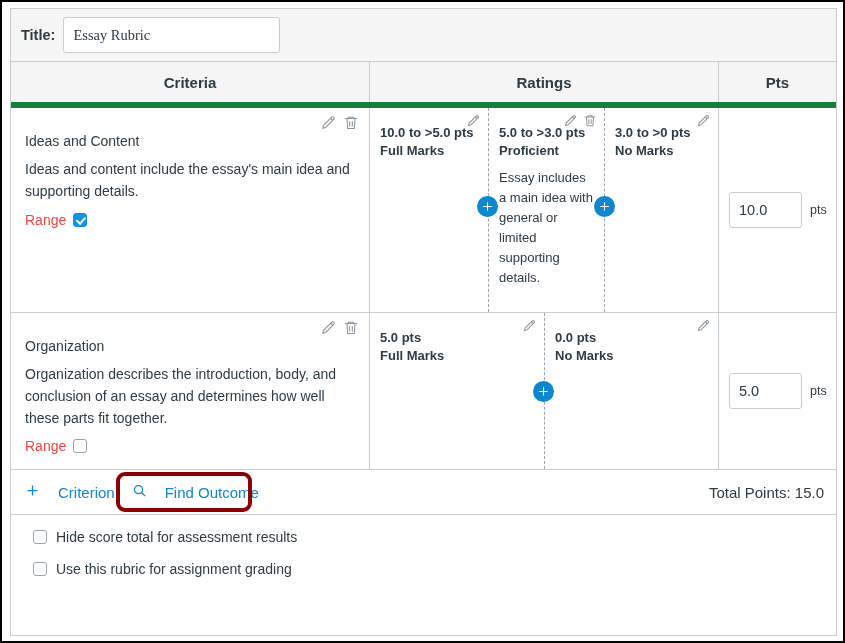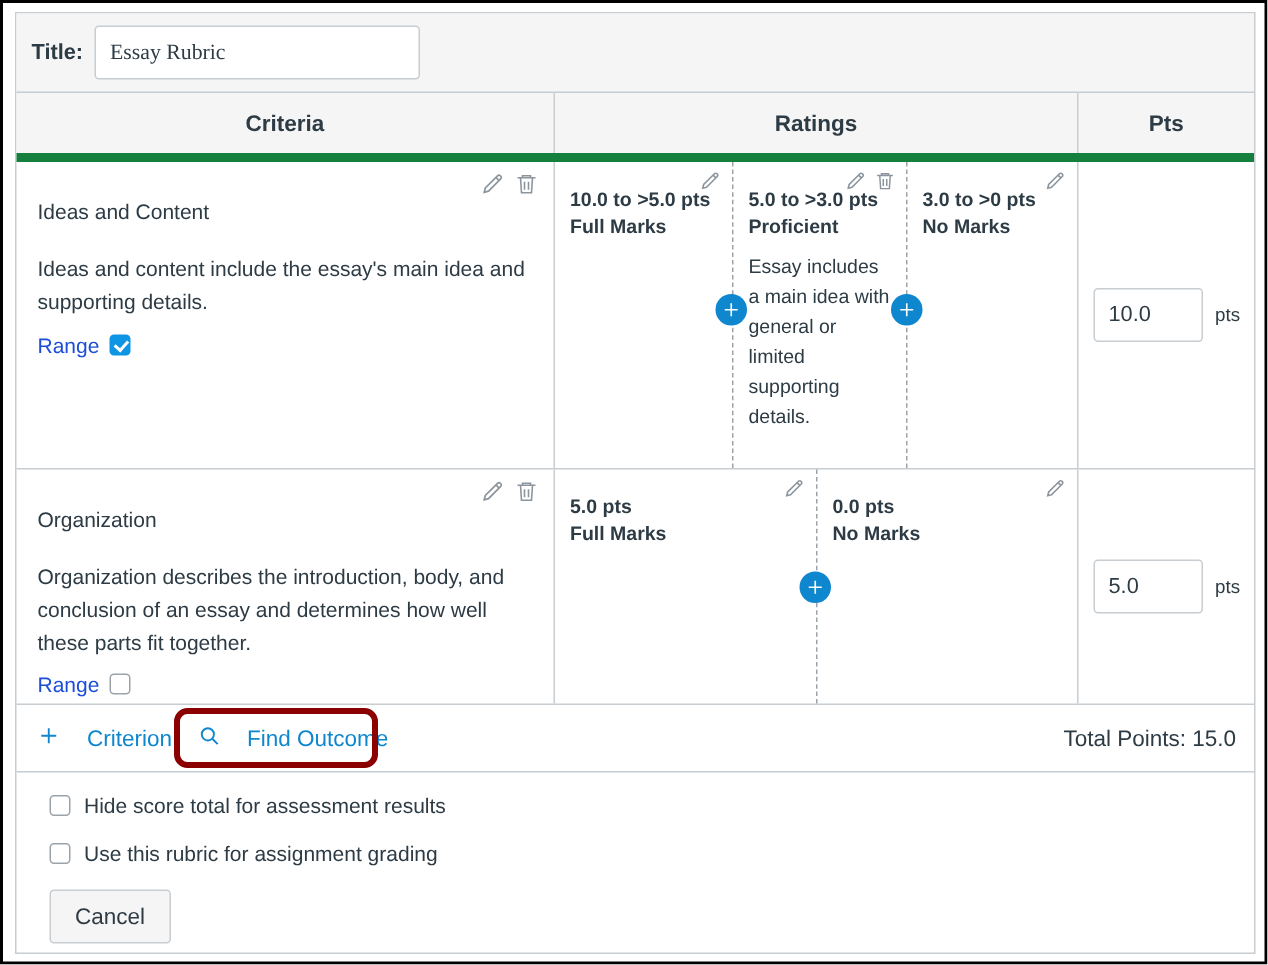--- a/index.html
+++ b/index.html
@@ -104,29 +104,29 @@
   }
   .crit-name {
     font-size: 14px;
     color: #2d3b45;
     margin-top: 14px;
     line-height: 1.3;
   }
   .crit-desc {
     font-size: 14px;
     color: #2d3b45;
-    margin-top: 19px;
+    margin-top: 9px;
     line-height: 1.55;
   }
   .range-line {
     display: flex;
     align-items: center;
     margin-top: 9px;
     font-size: 14px;
-    color: #1d4ed8;
+    color: #ef4444;
   }
   .range-line .cb { margin-left: 7px; }
 
   
   .cb {
     width: 14px;
     height: 14px;
     box-sizing: border-box;
     border: 1px solid #9aa3a9;
     border-radius: 3px;
@@ -508,18 +508,17 @@
     <div class="footer">
       <div class="opt-line">
         <span class="cb"></span>
         <span>Hide score total for assessment results</span>
       </div>
       <div class="opt-line">
         <span class="cb"></span>
         <span>Use this rubric for assignment grading</span>
       </div>
       <div class="btn-row">
-        <button class="btn btn-cancel">Cancel</button>
       </div>
     </div>
 
   </div>
 </div>
 
 </body></html>

